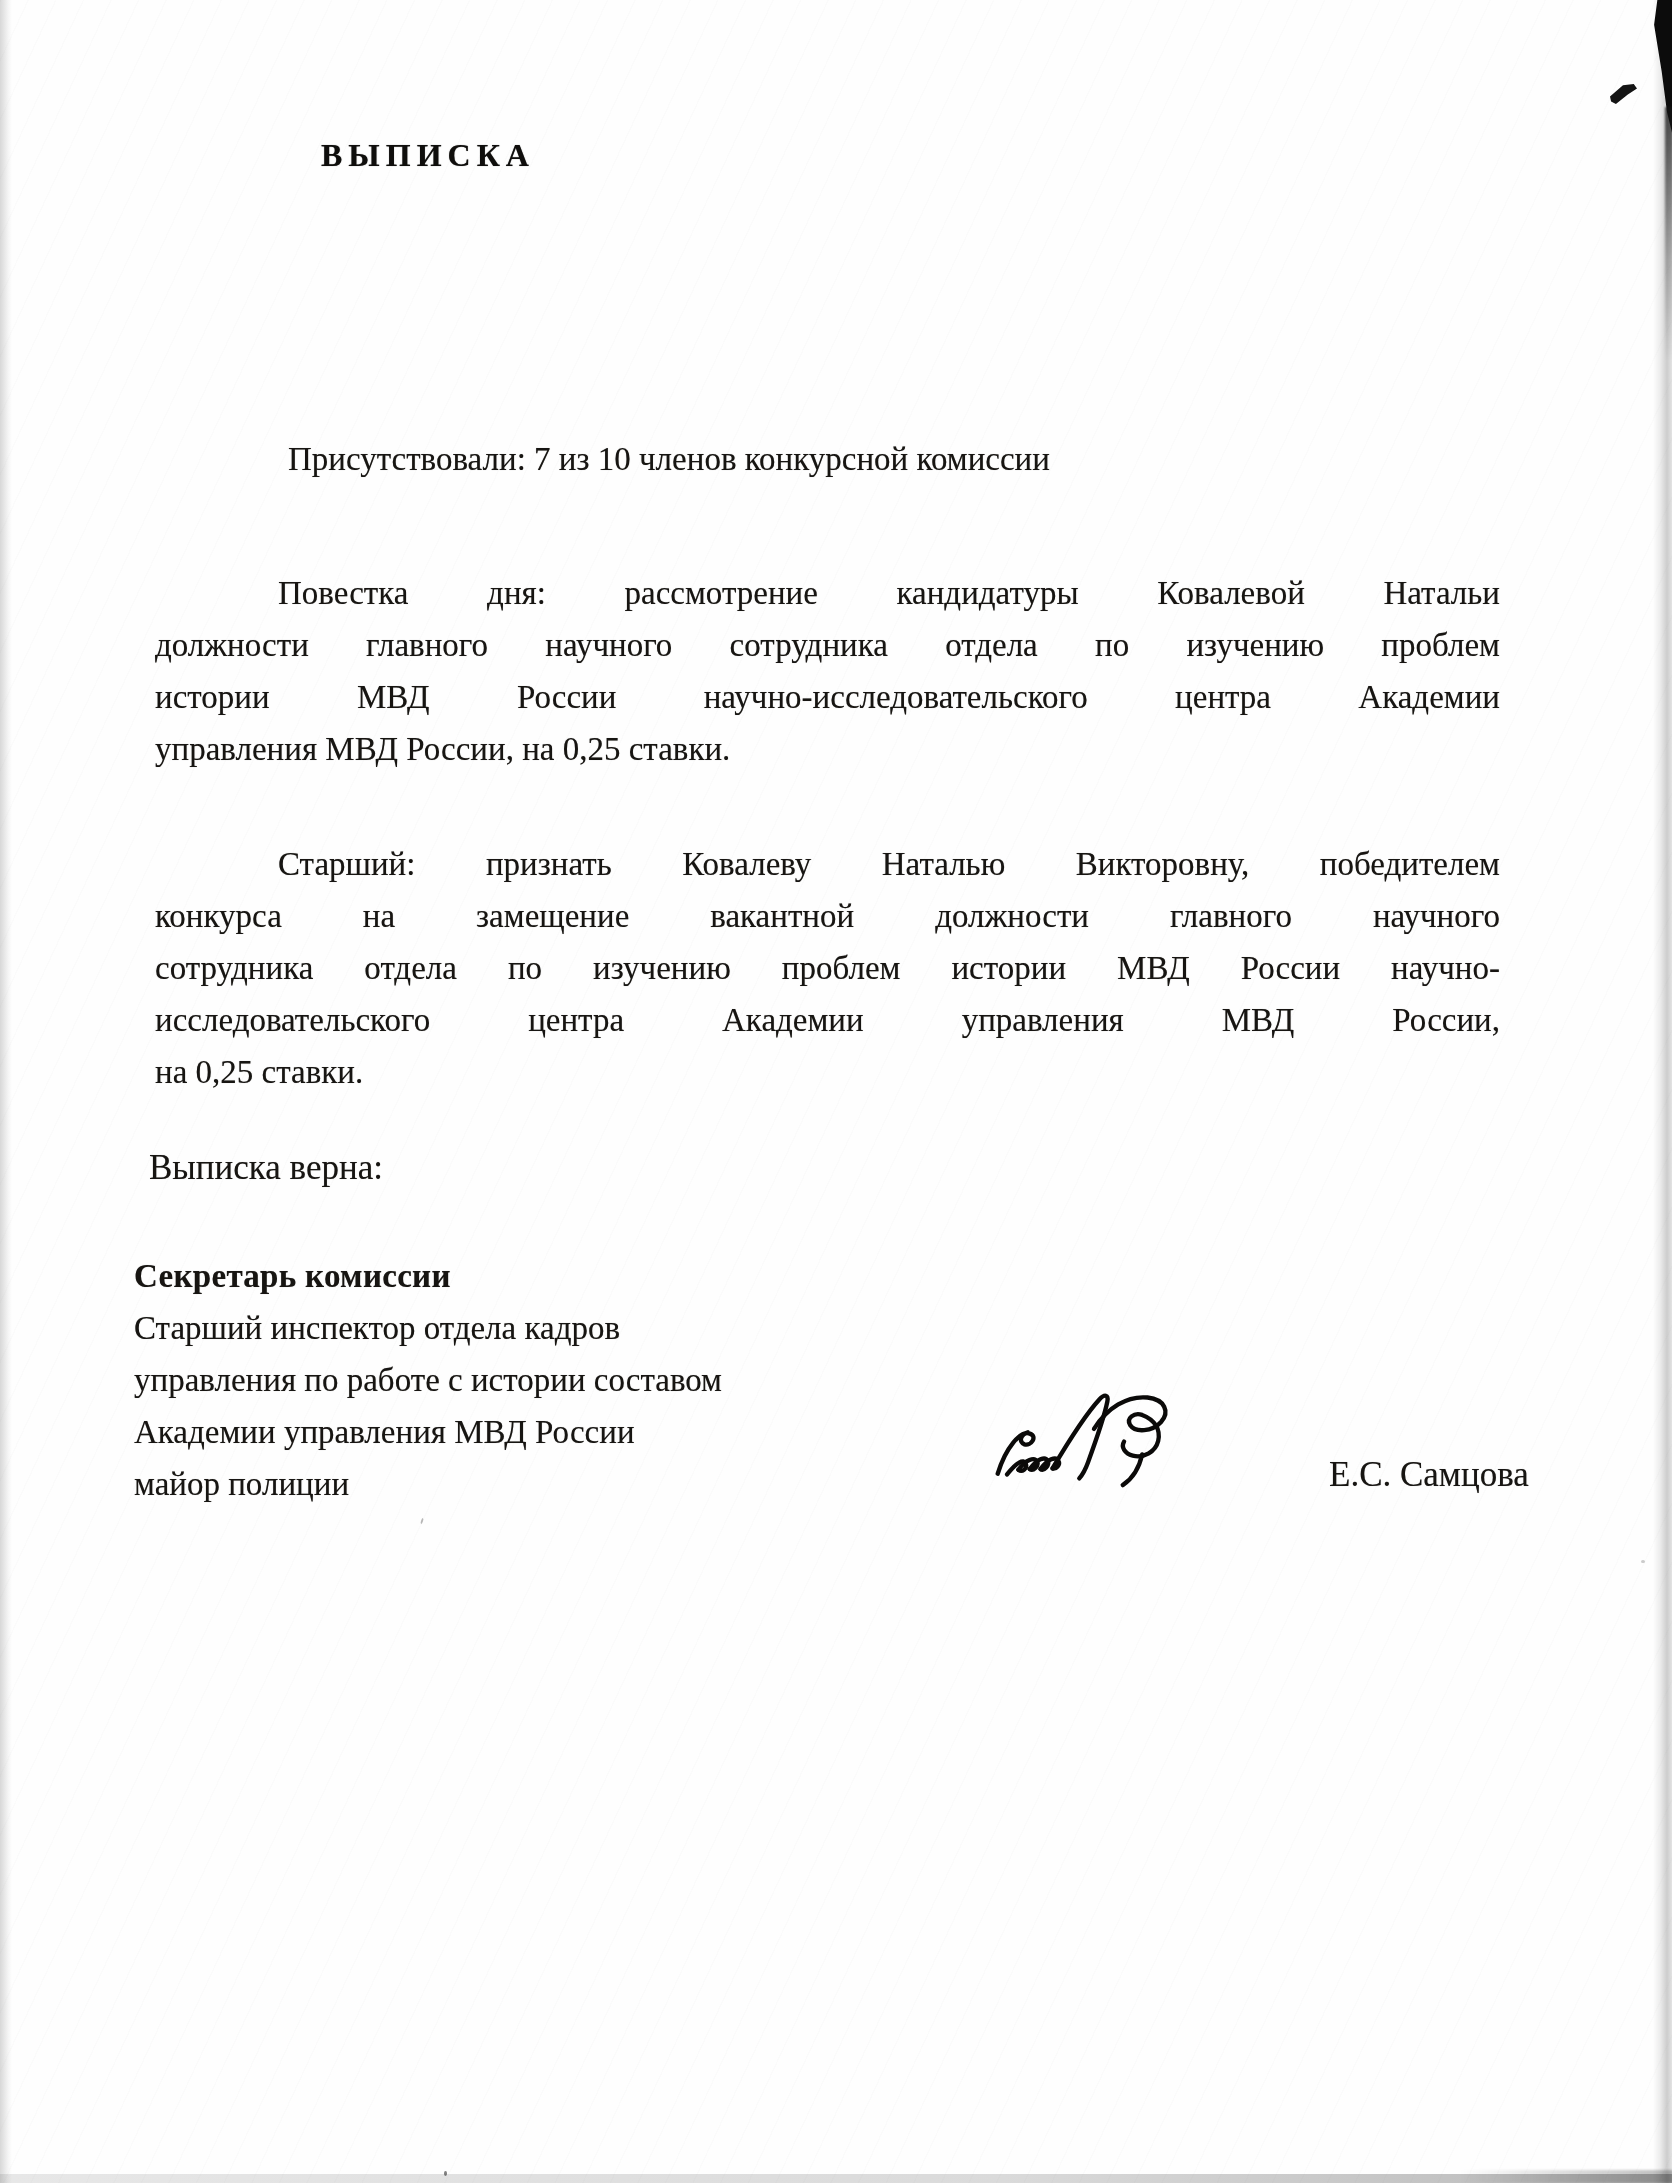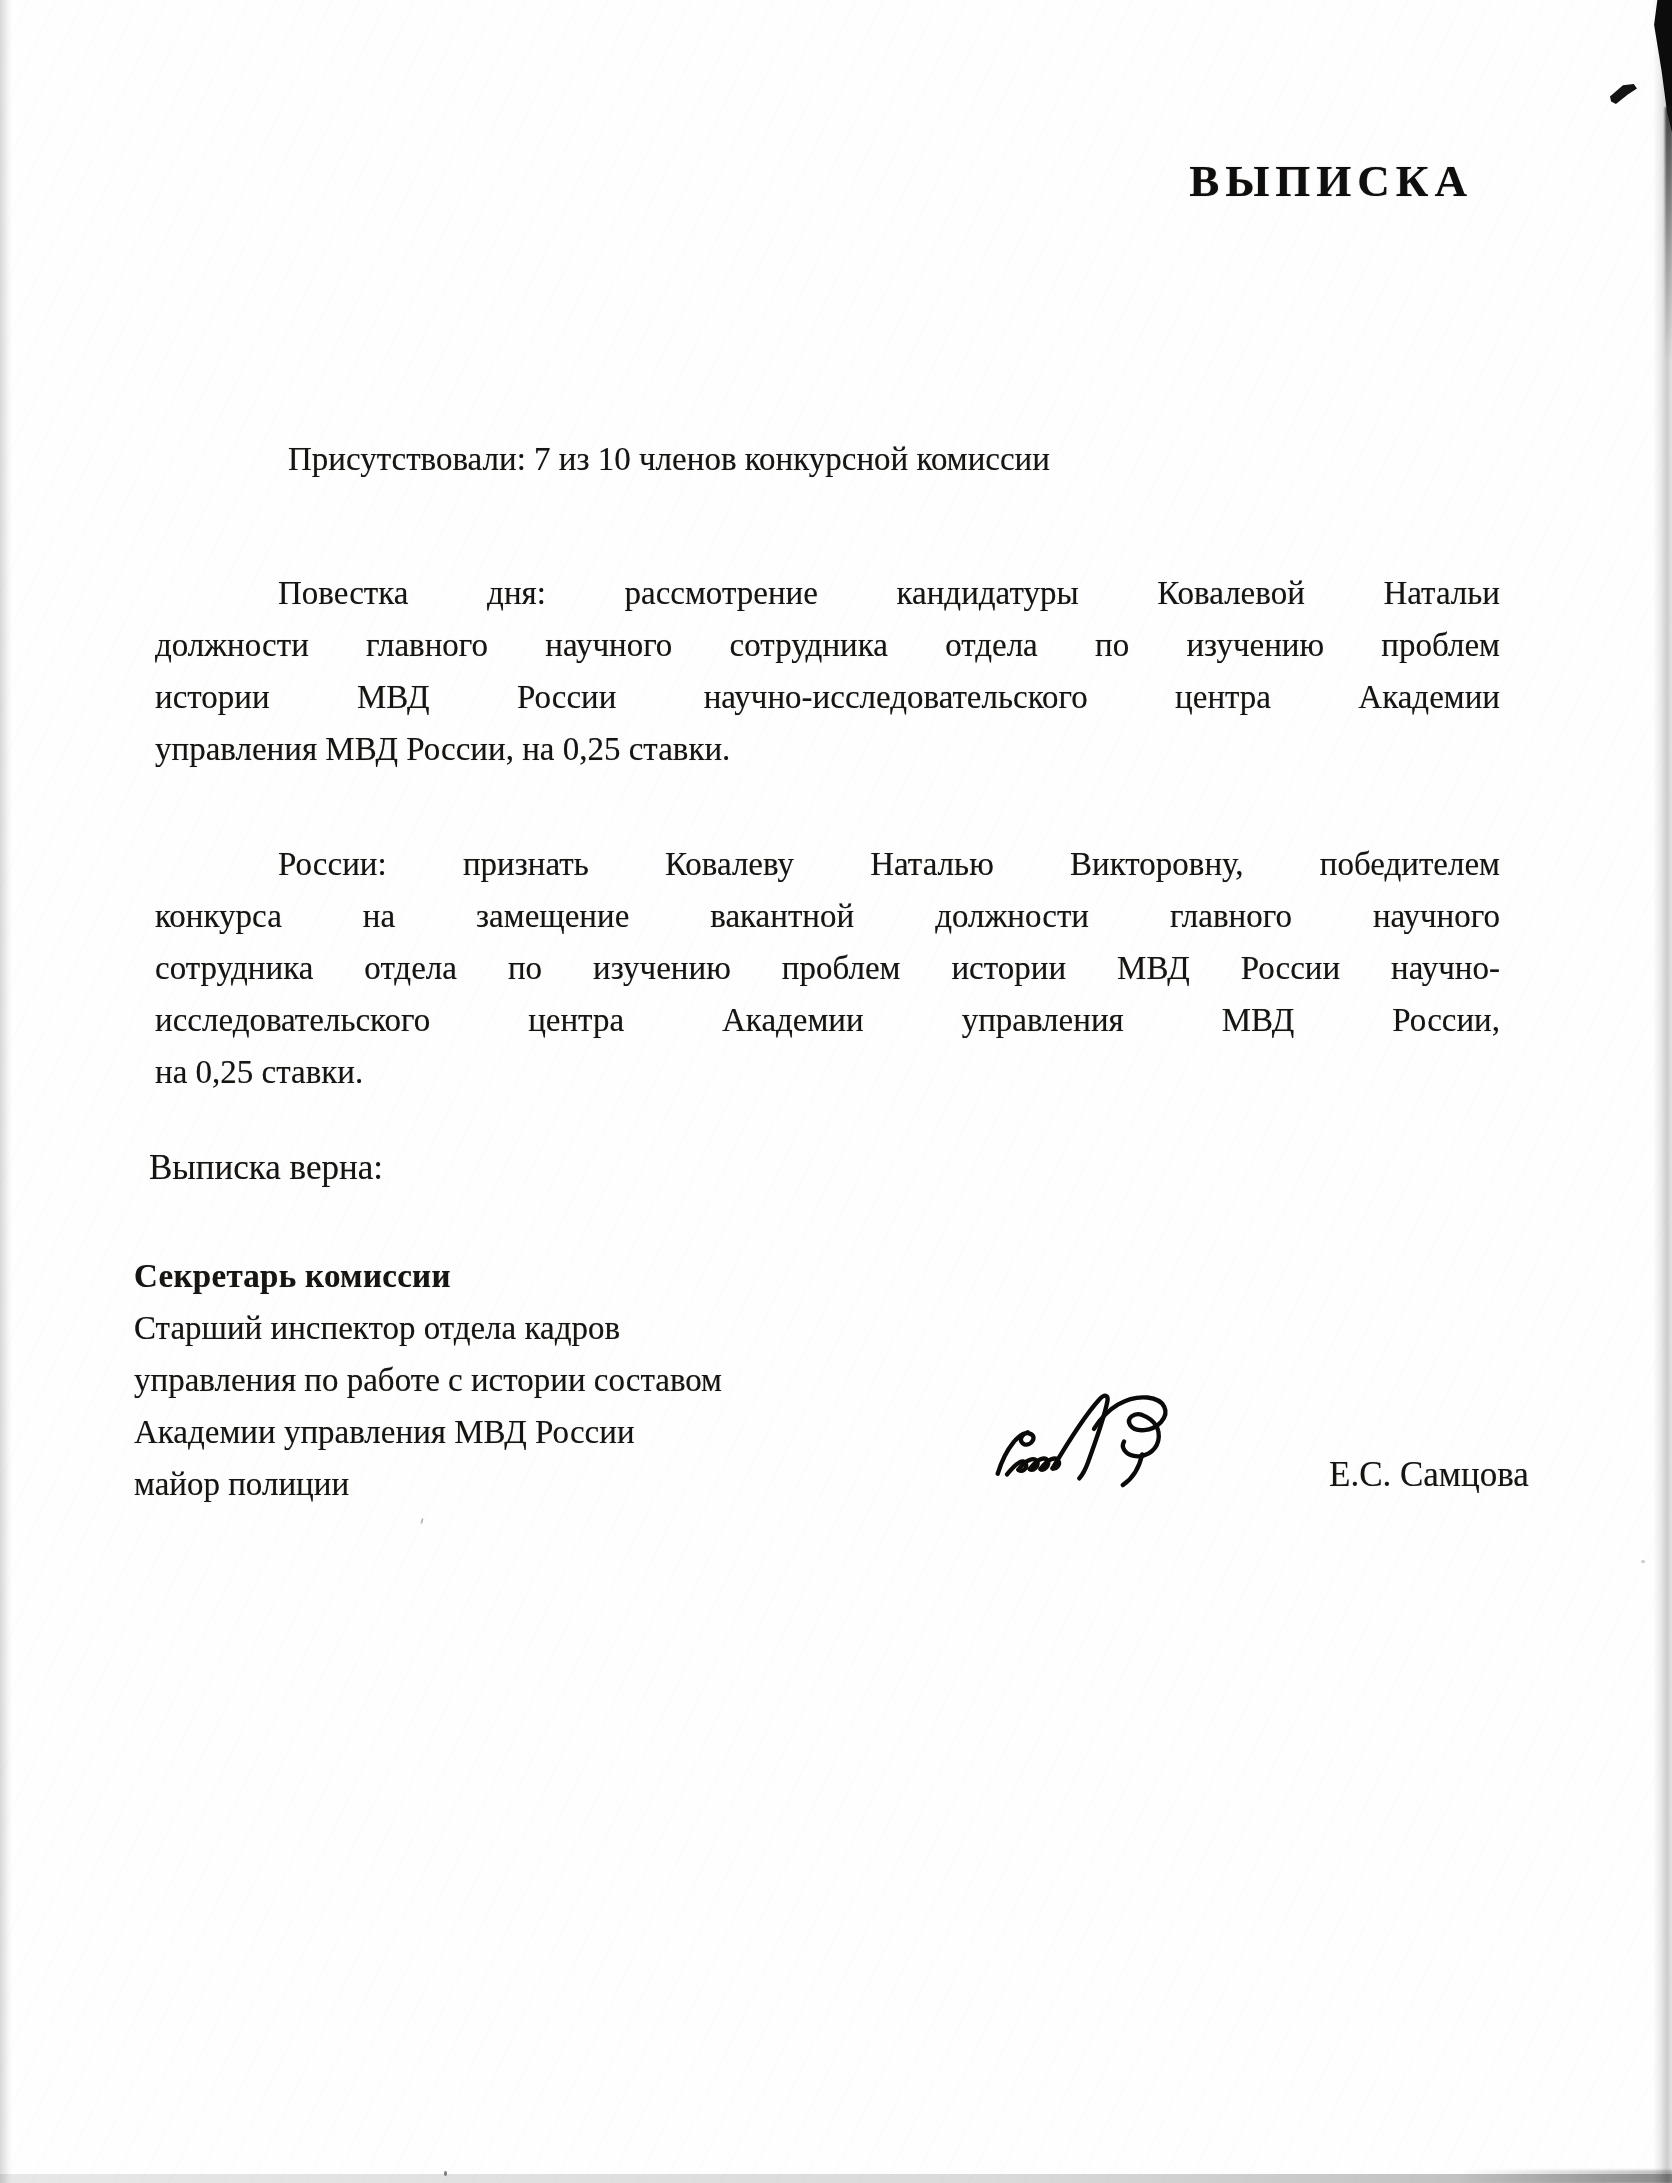--- a/index.html
+++ b/index.html
@@ -14,21 +14,21 @@
     position:absolute;inset:0;
     background:
       repeating-linear-gradient(115deg, rgba(0,0,0,0.012) 0 1.3px, rgba(255,255,255,0) 1.3px 25px),
       #fefefe;
   }
   .ink{ color:#171512; text-shadow:0 0 0.7px rgba(25,22,18,.45); }
   .head-ink{ color:#0f0e0c; text-shadow:0 0 0.9px rgba(15,14,12,.55); }
 
   .title{
     position:absolute; left:321px; top:137px; width:1152px;
-    text-align:right; font-size:45px; font-weight:700; letter-spacing:6px;margin-top:18px;
+    text-align:left; font-size:32px; font-weight:700; letter-spacing:6px;
   }
   .subtitle{
     position:absolute; left:295px; top:234px; width:1205px;
     text-align:center; font-size:35px; font-weight:700; line-height:51px;
   }
   .attendance{
     position:absolute; left:288px; top:441px;
     font-size:33px;
   }
   .para{
@@ -112,21 +112,21 @@
       <span class="lead">Повестка дня:</span>
       <span>рассмотрение кандидатуры Ковалевой Натальи</span>
     </div>
     <div class="line jline">должности главного научного сотрудника отдела по изучению проблем</div>
     <div class="line jline">истории МВД России научно-исследовательского центра Академии</div>
     <div class="line">управления МВД России, на 0,25 ставки.</div>
   </div>
 
   <div class="para decision ink">
     <div class="line jline firstline">
-      <span class="lead">России:</span>
+      <span class="lead">Старший:</span>
       <span>признать Ковалеву Наталью Викторовну, победителем</span>
     </div>
     <div class="line jline">конкурса на замещение вакантной должности главного научного</div>
     <div class="line jline">сотрудника отдела по изучению проблем истории МВД России научно-</div>
     <div class="line jline">исследовательского центра Академии управления МВД России,</div>
     <div class="line">на 0,25 ставки.</div>
   </div>
 
   <div class="certify ink">Выписка верна:</div>
 

